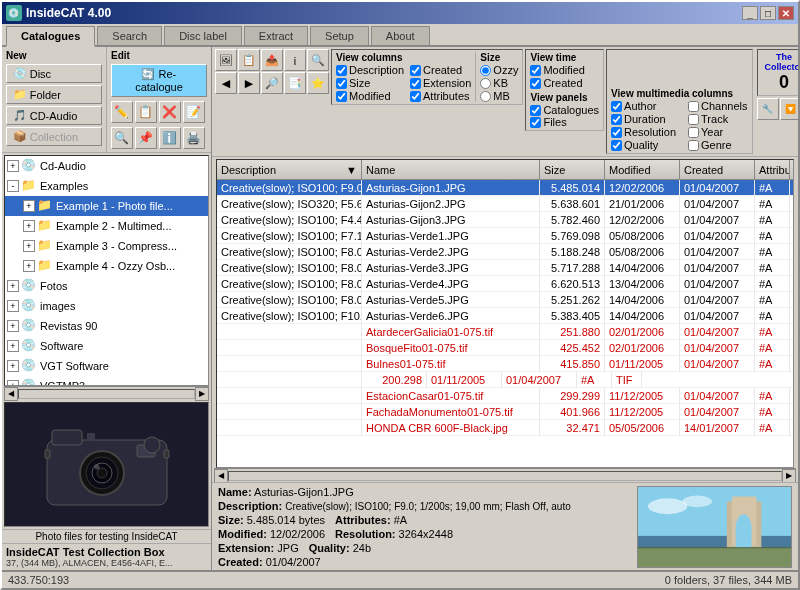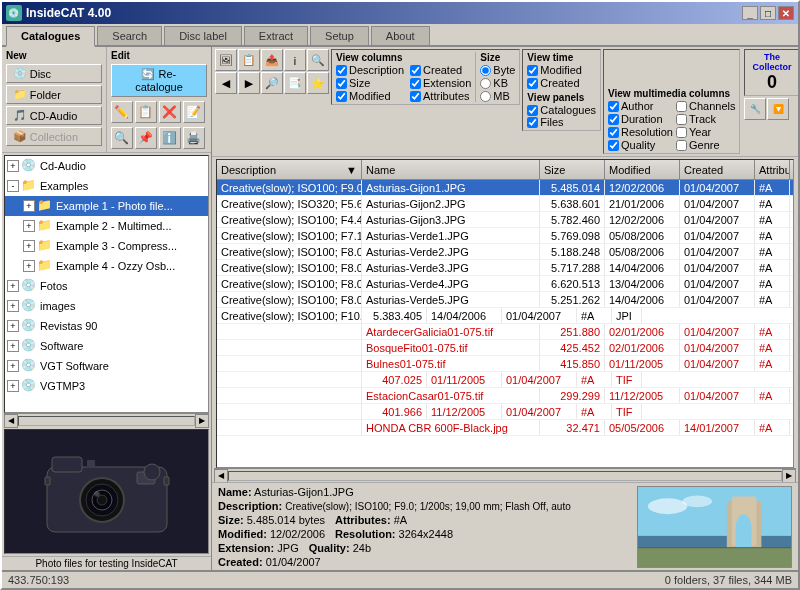--- a/index.html
+++ b/index.html
@@ -314,20 +314,24 @@
           <rect x="127" y="35" width="5" height="8" rx="1" fill="#333" stroke="#555"></rect>
 
           <circle cx="115" cy="30" r="8" fill="#2a2a3a" stroke="#555" stroke-width="1"></circle>
 
           <rect x="50" y="18" width="8" height="8" rx="1" fill="#3a3a4a"></rect>
 
           <circle cx="60" cy="52" r="3" fill="#ffffff" opacity="0.15"></circle>
         </svg>
       </div>
       <div class="preview-label">Photo files for testing InsideCAT</div>
+      <div class="status-box">
+        <div>InsideCAT Test Collection Box</div>
+        <div class="status-sub">37, (344 MB), ALMACEN, E456-4AFI, E...</div>
+      </div>
     </div>
 
     <div class="right-panel">
 
       <div class="right-toolbar" style="background:#d4d0c8; border-bottom:1px solid #aaa; padding:2px 3px; display:flex; align-items:flex-start; gap:2px; flex-wrap:nowrap;">
 
         <div class="icon-toolbar" style="display:flex; flex-direction:column; gap:1px;">
           <div style="display:flex; gap:1px;">
             <div class="ticon" title="View">🖼</div>
             <div class="ticon" title="Details">📋</div>
@@ -377,21 +381,21 @@
                   </label>
               </div>
             </div>
           </div>
 
           <div style="border-left:1px solid #aaa; padding-left:4px;">
             <div style="font-weight:bold; font-size:10px; margin-bottom:1px;">Size</div>
             <div style="display:flex; flex-direction:column; gap:1px;">
               <label class="radio-row">
                   <input type="radio" name="sizeunit" checked="" style="">
-                  <span>Byte</span>
+                  <span>Ozzy</span>
                 </label>
               <label class="radio-row">
                   <input type="radio" name="sizeunit" style="">
                   <span>KB</span>
                 </label>
               <label class="radio-row">
                   <input type="radio" name="sizeunit" style="">
                   <span>MB</span>
                 </label>
             </div>
@@ -419,21 +423,21 @@
               </label>
             <label class="checkbox-row">
                 <input type="checkbox" checked="" style="">
                 <span>Files</span>
               </label>
           </div>
         </div>
 
         <div class="options-box" style="border:1px inset #aaa; padding:2px 4px;">
           <div style="font-weight:bold; font-size:10px; margin-bottom:1px;margin-top:36px;">View multimedia columns</div>
-          <div style="display:flex; gap:3px;">
+          <div style="display:flex; gap:12px;">
             <div style="display:flex; flex-direction:column; gap:1px;">
               <label class="checkbox-row">
                   <input type="checkbox" checked="" style="">
                   <span>Author</span>
                 </label>
               <label class="checkbox-row">
                   <input type="checkbox" checked="" style="">
                   <span>Duration</span>
                 </label>
               <label class="checkbox-row">
@@ -570,20 +574,21 @@
       <div class="list-cell col-desc">Creative(slow); ISO100; F8.0;</div>
       <div class="list-cell col-name" style="">Asturias-Verde5.JPG</div>
       <div class="list-cell col-size right">5.251.262</div>
       <div class="list-cell col-modified">14/04/2006</div>
       <div class="list-cell col-created">01/04/2007</div>
       <div class="list-cell col-attrib">#A</div>
       <div class="list-cell col-ext">JPI</div>
     </div>
               <div class="list-row">
       <div class="list-cell col-desc">Creative(slow); ISO100; F10.0,</div>
+      <div class="list-cell col-name" style="">Asturias-Verde6.JPG</div>
       <div class="list-cell col-size right">5.383.405</div>
       <div class="list-cell col-modified">14/04/2006</div>
       <div class="list-cell col-created">01/04/2007</div>
       <div class="list-cell col-attrib">#A</div>
       <div class="list-cell col-ext">JPI</div>
     </div>
               <div class="list-row red">
       <div class="list-cell col-desc"></div>
       <div class="list-cell col-name" style="color:#cc0000;">AtardecerGalicia01-075.tif</div>
       <div class="list-cell col-size right">251.880</div>
@@ -605,37 +610,38 @@
       <div class="list-cell col-desc"></div>
       <div class="list-cell col-name" style="color:#cc0000;">Bulnes01-075.tif</div>
       <div class="list-cell col-size right">415.850</div>
       <div class="list-cell col-modified">01/11/2005</div>
       <div class="list-cell col-created">01/04/2007</div>
       <div class="list-cell col-attrib">#A</div>
       <div class="list-cell col-ext">TIF</div>
     </div>
               <div class="list-row red">
       <div class="list-cell col-desc"></div>
-      <div class="list-cell col-size right">407.025</div>
+      <div class="list-cell col-size right">200.298</div>
       <div class="list-cell col-modified">01/11/2005</div>
       <div class="list-cell col-created">01/04/2007</div>
       <div class="list-cell col-attrib">#A</div>
       <div class="list-cell col-ext">TIF</div>
     </div>
               <div class="list-row red">
       <div class="list-cell col-desc"></div>
       <div class="list-cell col-name" style="color:#cc0000;">EstacionCasar01-075.tif</div>
       <div class="list-cell col-size right">299.299</div>
       <div class="list-cell col-modified">11/12/2005</div>
       <div class="list-cell col-created">01/04/2007</div>
       <div class="list-cell col-attrib">#A</div>
       <div class="list-cell col-ext">TIF</div>
     </div>
               <div class="list-row red">
       <div class="list-cell col-desc"></div>
+      <div class="list-cell col-name" style="color:#cc0000;">FachadaMonumento01-075.tif</div>
       <div class="list-cell col-size right">401.966</div>
       <div class="list-cell col-modified">11/12/2005</div>
       <div class="list-cell col-created">01/04/2007</div>
       <div class="list-cell col-attrib">#A</div>
       <div class="list-cell col-ext">TIF</div>
     </div>
               <div class="list-row red">
       <div class="list-cell col-desc"></div>
       <div class="list-cell col-name" style="color:#cc0000;">HONDA CBR 600F-Black.jpg</div>
       <div class="list-cell col-size right">32.471</div>

